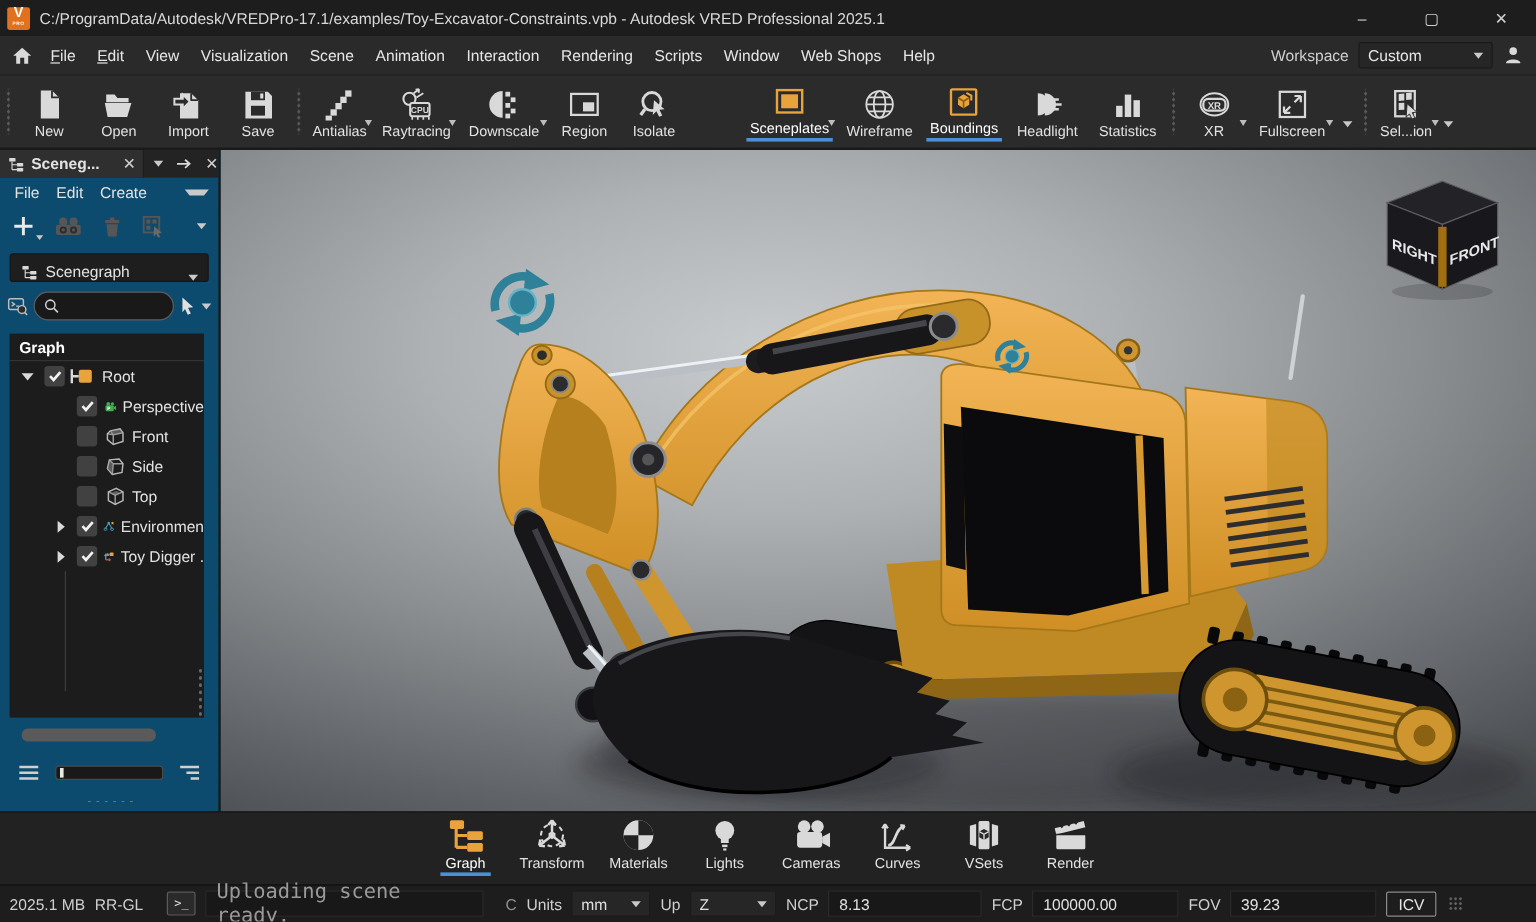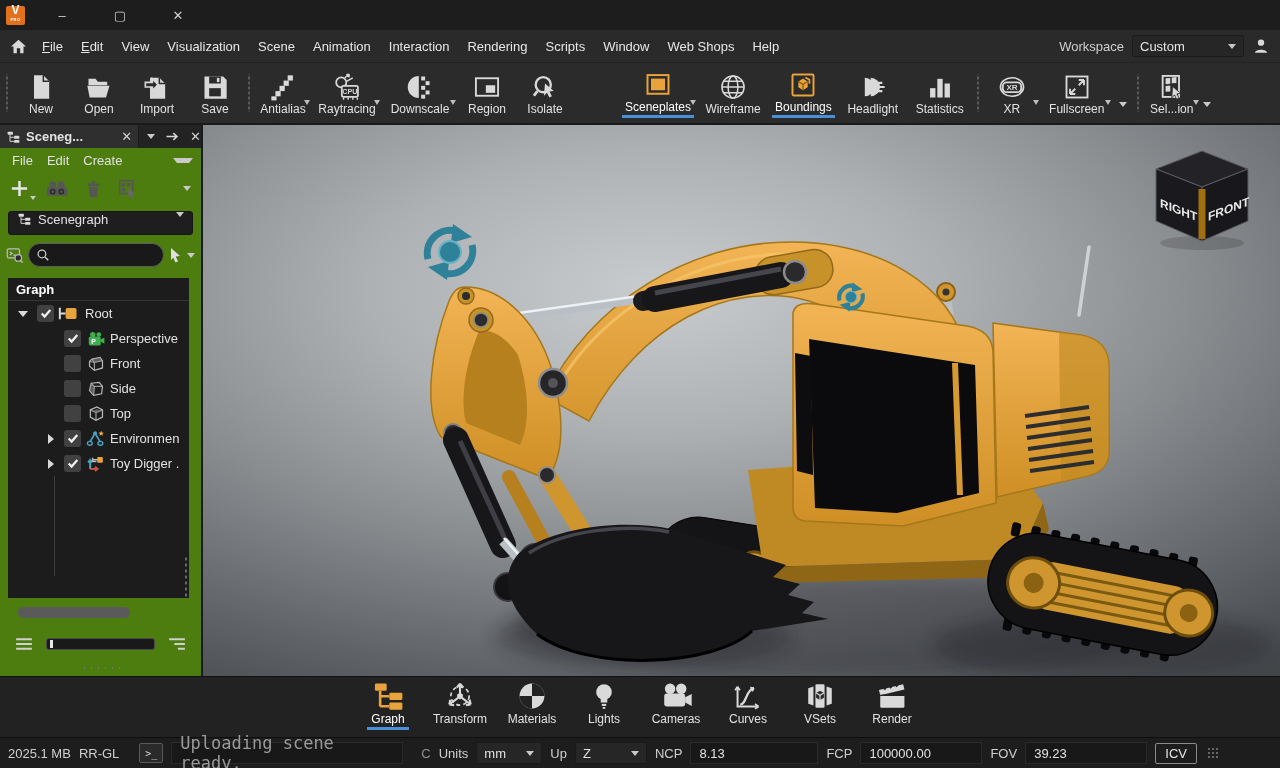--- a/index.html
+++ b/index.html
@@ -34,35 +34,35 @@
   .tb-item.active .lbl { color:#fff; border-bottom:3px solid #4a90d9; padding:0 3px 1px 3px;}
   .tb-caret { position:absolute; right:2px; top:30px; }
   .tb-caret .caret{ border-top-color:#bdbdbd; border-left-width:3.5px; border-right-width:3.5px;}
   .tb-div { width:4px; height:38px; margin:0 3px; background-image:radial-gradient(#5a5a5a 1px, transparent 1.2px); background-size:4px 5px; background-position:center; background-repeat:repeat-y; align-self:center;}
   .tb-loose-caret { align-self:center; margin:18px 6px 0 6px; }
 
   
   .main { display:flex; height:551px; }
 
   
-  .panel { width:203px; background:#4d7c0f; border-right:2px solid #1a1a1a; position:relative; color:#e2e2e2; font-size:13px; flex:none;}
+  .panel { width:184px; background:#0c4a6e; border-right:2px solid #1a1a1a; position:relative; color:#e2e2e2; font-size:13px; flex:none;}
   .p-tabs { height:23px; background:#232323; display:flex; align-items:center; }
   .p-tab { height:23px; width:148px; background:#2f2f2f; display:flex; align-items:center; gap:5px; padding:0 6px; border-right:1px solid #1d1d1d;}
   .p-tab .x, .p-tabctl { color:#cfcfcf; font-size:13px; }
   .p-tab .x{ margin-left:auto; }
   .p-tabctls { display:flex; align-items:center; gap:10px; margin-left:8px; }
   .p-menu { height:24px; display:flex; align-items:center; gap:2px; padding:0 6px; }
   .p-menu span { padding:0 6px; }
   .p-menu .caret { margin-left:auto; margin-right:2px;}
   .p-tools { height:33px; display:flex; align-items:center; gap:16px; padding:0 10px; }
   .p-tools .caret{ margin-left:auto; }
   .plus-wrap{ position:relative; }
   .plus-wrap .caret{ position:absolute; right:-7px; bottom:-2px; border-left-width:3px;border-right-width:3px;border-top-width:4px;}
   .p-combo { margin:6px 8px 0 8px; height:24px; background:#1e1e1e; border:1px solid #161616; border-radius:3px;
-    display:flex; align-items:flex-start; gap:6px; padding:0 8px; }
+    display:flex; align-items:flex-end; gap:6px; padding:0 8px; }
   .p-combo .caret{ margin-left:auto; }
   .p-search { margin:7px 6px 0 6px; height:26px; display:flex; align-items:center; gap:4px; }
   .search-pill { flex:1; height:24px; background:#191919; border:1px solid #5c5c5c; border-radius:12px; display:flex; align-items:center; padding:0 7px; }
   .tree { position:absolute; left:8px; right:12px; top:153px; bottom:78px; background:#1c1c1c; overflow:hidden; }
   .tree-header { height:23px; line-height:23px; padding-left:8px; font-weight:bold; color:#fff; border-bottom:1px solid #333; }
   .trow { height:25px; display:flex; align-items:center; position:relative; }
   .tcaret-d { width:0;height:0;border-left:5px solid transparent;border-right:5px solid transparent;border-top:6px solid #d9d9d9; }
   .tcaret-r { width:0;height:0;border-top:5px solid transparent;border-bottom:5px solid transparent;border-left:6px solid #d9d9d9; }
   .chk { width:17px; height:17px; background:#414141; border-radius:3px; display:flex; align-items:center; justify-content:center; flex:none;}
   .chk svg{ display:block; }
@@ -103,20 +103,21 @@
   .ic { display:block; }
 </style>
 </head>
 <body>
 
 <div class="titlebar">
   <div class="vred-logo">
       <span>V</span>
       <small>PRO</small>
     </div>
+  <div class="title-text">C:/ProgramData/Autodesk/VREDPro-17.1/examples/Toy-Excavator-Constraints.vpb - Autodesk VRED Professional 2025.1</div>
   <div class="win-controls">
     <div class="win-btn">–</div>
     <div class="win-btn">▢</div>
     <div class="win-btn">✕</div>
   </div>
 </div>
 
 <div class="menubar">
   <span class="home-ic">
     <svg class="ic" width="17" height="15" viewBox="0 0 20 18">

